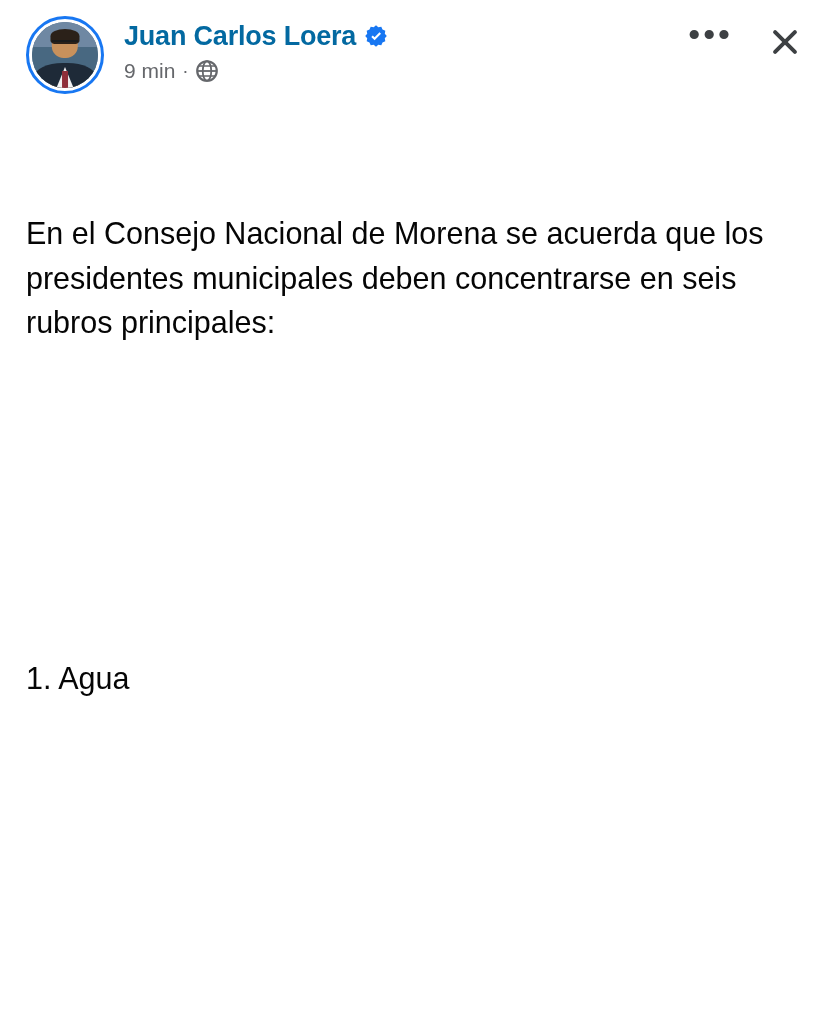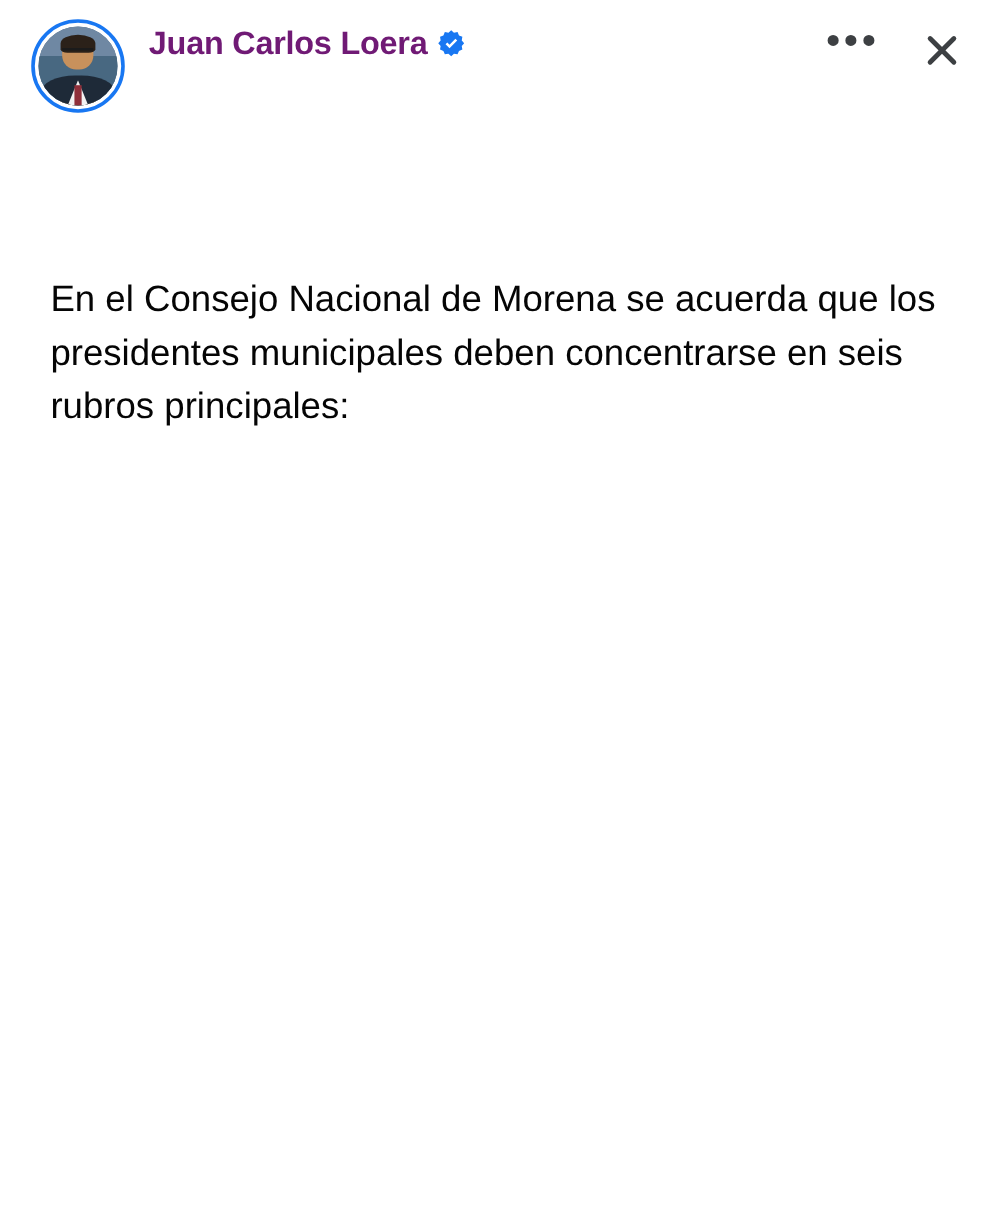--- a/index.html
+++ b/index.html
@@ -119,21 +119,21 @@
   }
   .name-row {
     display: flex;
     align-items: center;
     gap: 8px;
   }
   .author-name {
     font-size: 27px;
     font-weight: bold;
     letter-spacing: -0.2px;
-    color: #701a75;
+    color: #0369a1;
     line-height: 32px;
   }
   .verified {
     width: 24px;
     height: 24px;
     flex: 0 0 24px;
     display: block;
   }
   .meta-row {
     display: flex;
@@ -188,21 +188,21 @@
 
   
   .post-body {
     padding-top: 18px;
     font-size: 30.5px;
     line-height: 44.5px;
     color: #050505;
     white-space: pre-wrap;
     word-wrap: break-word;
   }
-  .para { margin: 16px; }
+  .para { margin: 0; }
   .spacer { height: 44px; }
   .list-block { margin: 0; }
 </style>
 </head>
 <body>
 
 <div class="post">
 
   <div class="post-header">
 
@@ -220,32 +220,43 @@
 
     <div class="header-text">
       <div class="name-row">
         <span class="author-name">Juan Carlos Loera</span>
         <svg class="verified" viewBox="0 0 24 24">
           <path fill="#1877f2" d="M12 1.2l2.3 2.0 3.0-.5 1.2 2.8 2.8 1.2-.5 3.0 2.0 2.3-2.0 2.3.5 3.0-2.8 1.2-1.2 2.8-3.0-.5-2.3 2.0-2.3-2.0-3.0.5-1.2-2.8-2.8-1.2.5-3.0-2.0-2.3 2.0-2.3-.5-3.0 2.8-1.2 1.2-2.8 3.0.5z"></path>
           <path fill="#ffffff" d="M10.6 16.2l-3.3-3.3 1.5-1.5 1.8 1.8 4.9-4.9 1.5 1.5z"></path>
         </svg>
       </div>
 
+      <div class="meta-row">
+        <span>9 min</span>
+        <span class="meta-dot">·</span>
+        <svg class="globe-icon" viewBox="0 0 16 16">
+          <circle cx="8" cy="8" r="7.1" fill="none" stroke="#65676b" stroke-width="1.6"></circle>
+          <ellipse cx="8" cy="8" rx="3.1" ry="7.1" fill="none" stroke="#65676b" stroke-width="1.3"></ellipse>
+          <line x1="1" y1="8" x2="15" y2="8" stroke="#65676b" stroke-width="1.3"></line>
+          <path d="M2.2 4.4h11.6M2.2 11.6h11.6" stroke="#65676b" stroke-width="1.1" fill="none"></path>
+        </svg>
+      </div>
     </div>
 
     <div class="header-actions">
       <button class="dots-btn">•••</button>
       <button class="close-btn"></button>
     </div>
   </div>
 
   <div class="post-body">
     <p class="para">En el Consejo Nacional de Morena se acuerda que los presidentes municipales deben concentrarse en seis rubros principales:</p>
     <div class="spacer"></div>
     <div class="list-block">
+      <div>1. Agua</div>
       
       
       
     </div>
     
     
     
     
     
   </div>

